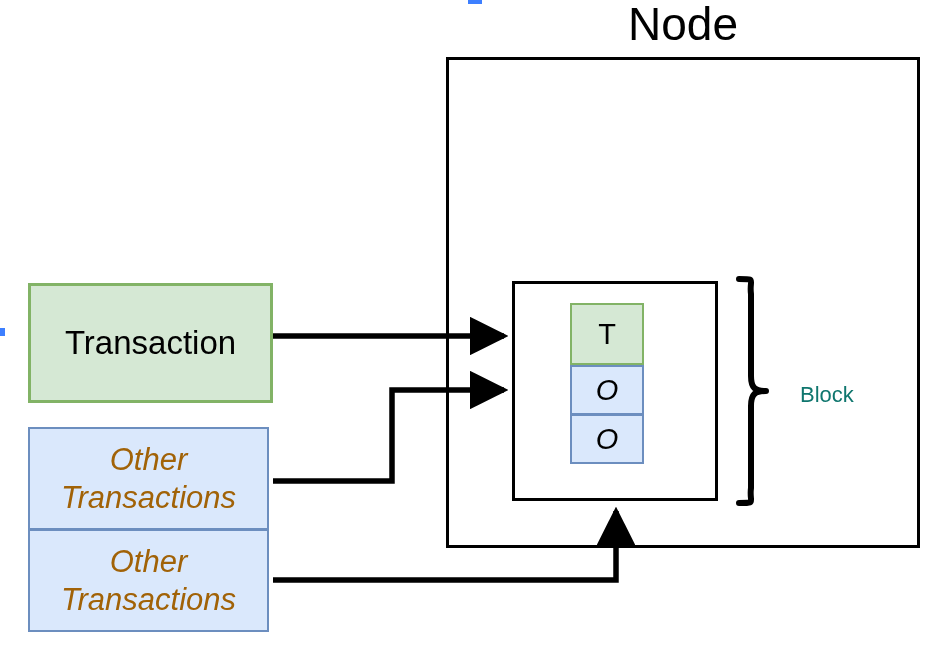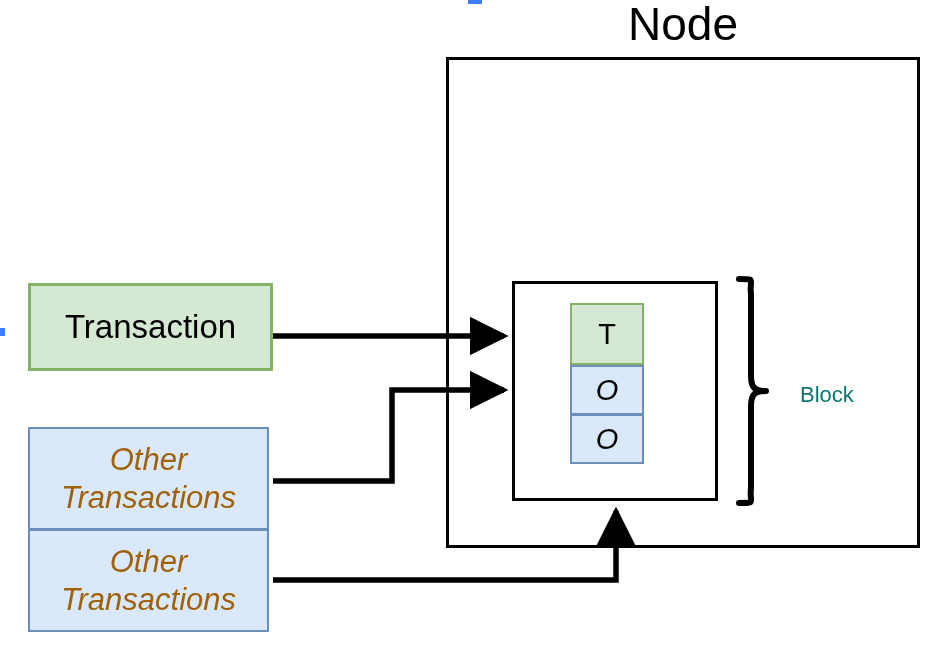--- a/index.html
+++ b/index.html
@@ -91,21 +91,21 @@
     line-height: 26px;
     color: #0f766e;
     white-space: nowrap;
   }
 
   
   #tx-box {
     left: 28px;
     top: 283px;
     width: 245px;
-    height: 88px;
+    height: 120px;
     background: #d5e8d4;
     border: 3px solid #82b366;
     box-sizing: border-box;
     display: flex;
     align-items: center;
     justify-content: center;
     font-size: 33px;
     color: #000000;
   }
   .other-box {

